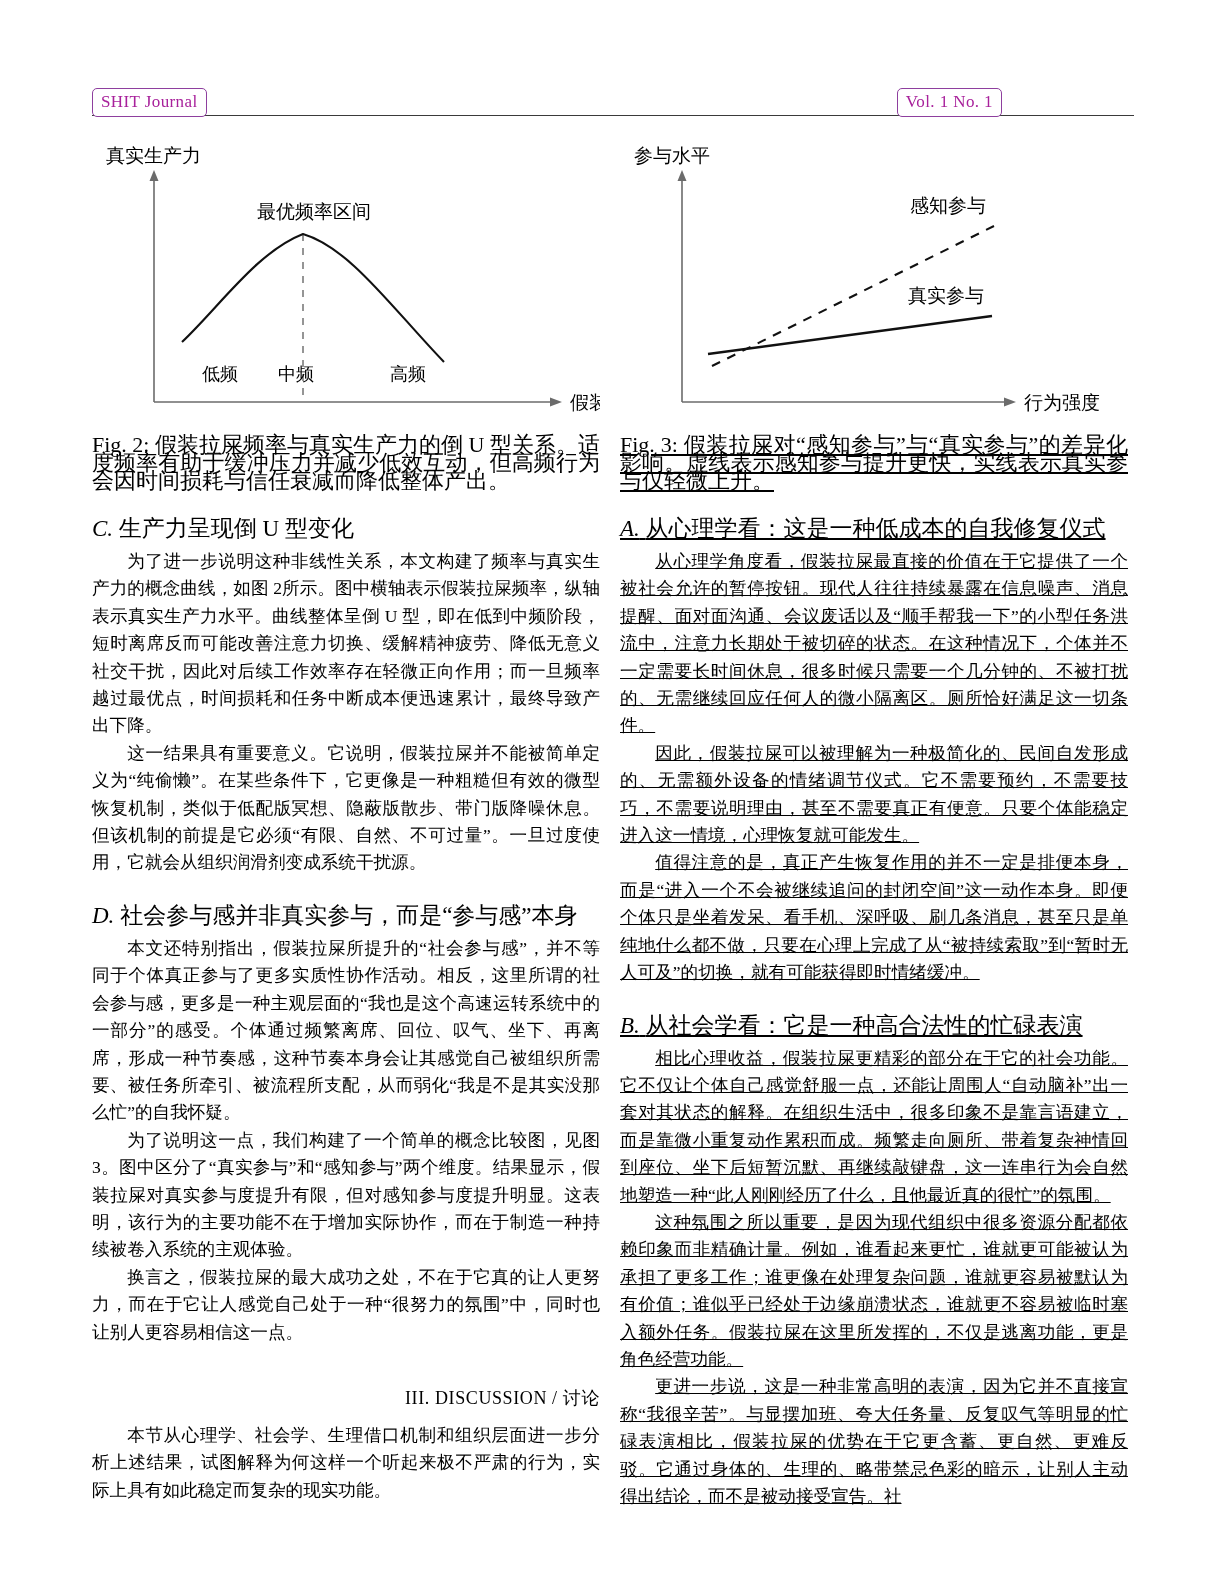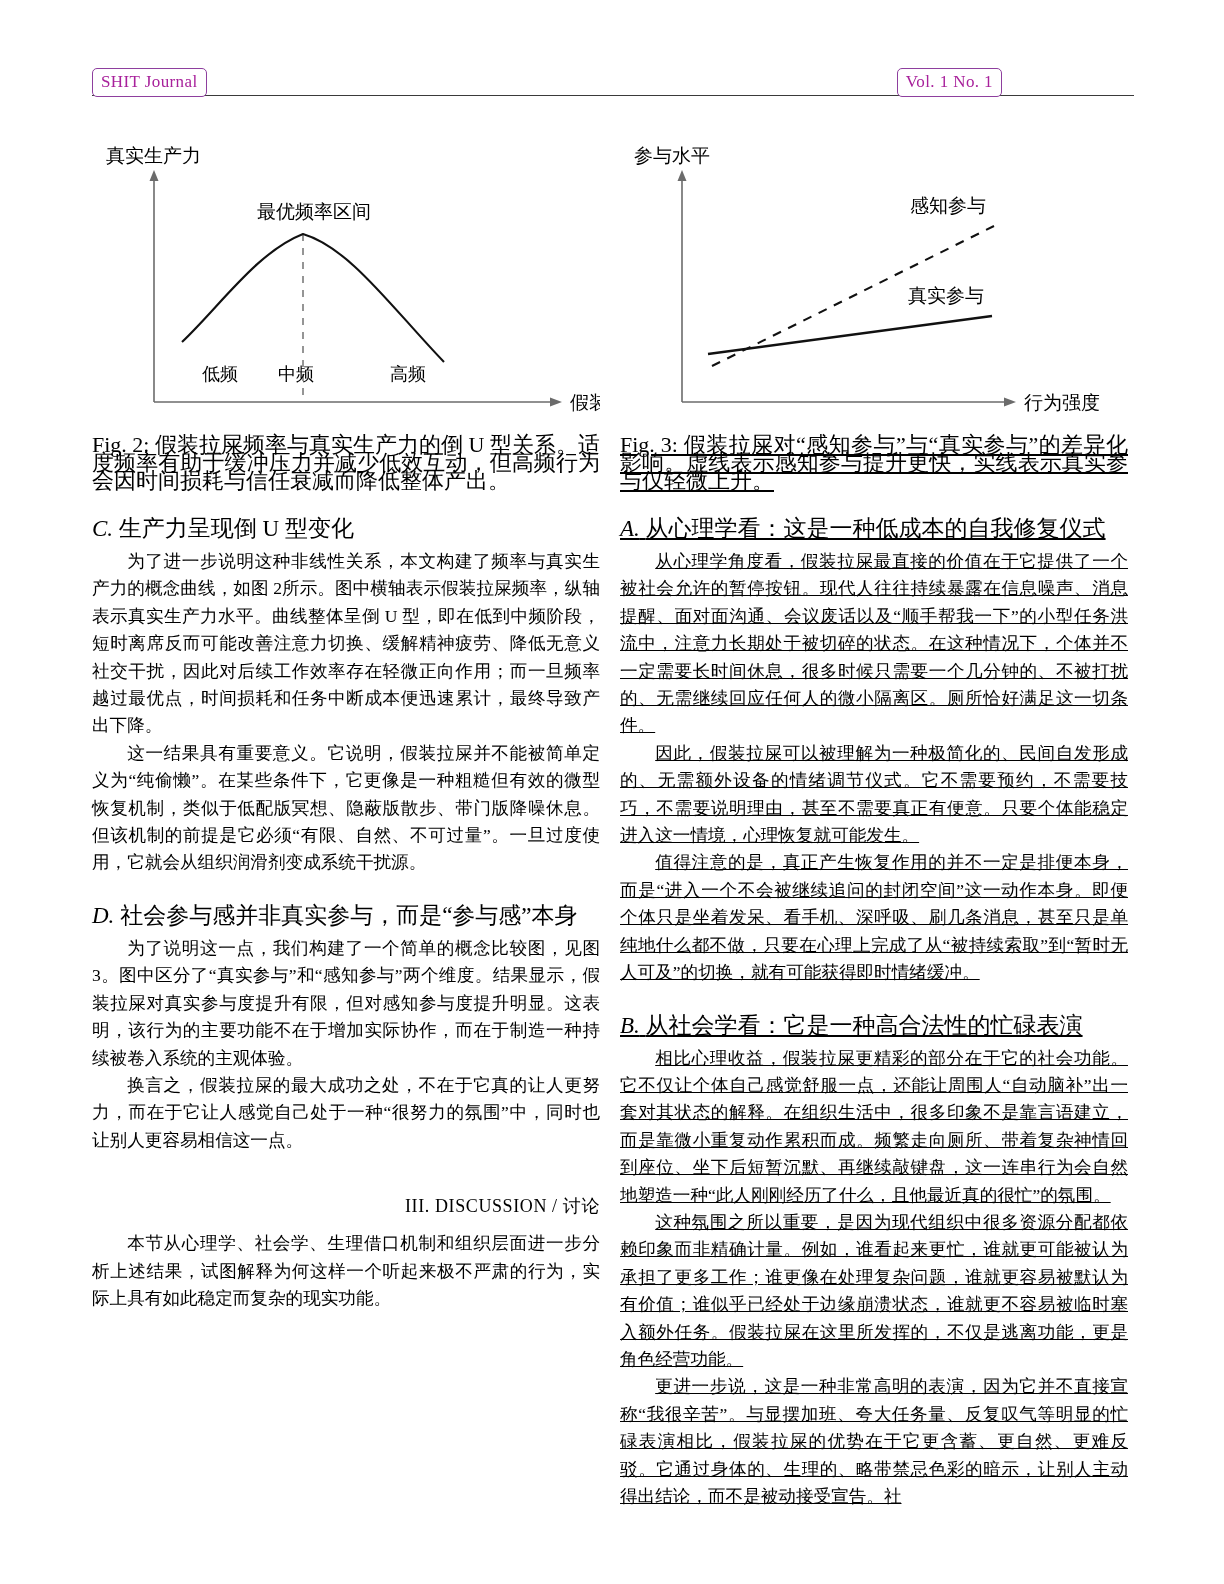--- a/index.html
+++ b/index.html
@@ -19,21 +19,21 @@
     position: absolute;
     left: 0; top: 0;
     width: 1224px;
     height: 1584px;
   }
 
   
   .header {
     position: absolute;
     left: 92px;
-    top: 68px;
+    top: 88px;
     width: 910px;
     height: 34px;
   }
   .hdr-rule {
     position: absolute;
     left: 0;
     top: 27px;
     width: 1042px;
     height: 1px;
     background: #3a3a3a;
@@ -157,20 +157,21 @@
       <span class="letter">C.</span>
       <span>生产力呈现倒 U 型变化</span>
     </div>
     <p class="body">为了进一步说明这种非线性关系，本文构建了频率与真实生产力的概念曲线，如图 2所示。图中横轴表示假装拉屎频率，纵轴表示真实生产力水平。曲线整体呈倒 U 型，即在低到中频阶段，短时离席反而可能改善注意力切换、缓解精神疲劳、降低无意义社交干扰，因此对后续工作效率存在轻微正向作用；而一旦频率越过最优点，时间损耗和任务中断成本便迅速累计，最终导致产出下降。</p>
     <p class="body">这一结果具有重要意义。它说明，假装拉屎并不能被简单定义为“纯偷懒”。在某些条件下，它更像是一种粗糙但有效的微型恢复机制，类似于低配版冥想、隐蔽版散步、带门版降噪休息。但该机制的前提是它必须“有限、自然、不可过量”。一旦过度使用，它就会从组织润滑剂变成系统干扰源。</p>
 
     <div class="sec-head">
       <span class="letter">D.</span>
       <span>社会参与感并非真实参与，而是“参与感”本身</span>
     </div>
+    <p class="body">本文还特别指出，假装拉屎所提升的“社会参与感”，并不等同于个体真正参与了更多实质性协作活动。相反，这里所谓的社会参与感，更多是一种主观层面的“我也是这个高速运转系统中的一部分”的感受。个体通过频繁离席、回位、叹气、坐下、再离席，形成一种节奏感，这种节奏本身会让其感觉自己被组织所需要、被任务所牵引、被流程所支配，从而弱化“我是不是其实没那么忙”的自我怀疑。</p>
     <p class="body">为了说明这一点，我们构建了一个简单的概念比较图，见图 3。图中区分了“真实参与”和“感知参与”两个维度。结果显示，假装拉屎对真实参与度提升有限，但对感知参与度提升明显。这表明，该行为的主要功能不在于增加实际协作，而在于制造一种持续被卷入系统的主观体验。</p>
     <p class="body">换言之，假装拉屎的最大成功之处，不在于它真的让人更努力，而在于它让人感觉自己处于一种“很努力的氛围”中，同时也让别人更容易相信这一点。</p>
 
     <div class="sec-title-center">III. DISCUSSION / 讨论</div>
     <p class="body">本节从心理学、社会学、生理借口机制和组织层面进一步分析上述结果，试图解释为何这样一个听起来极不严肃的行为，实际上具有如此稳定而复杂的现实功能。</p>
 
   </div>
 
   <div class="col col-right">
 

